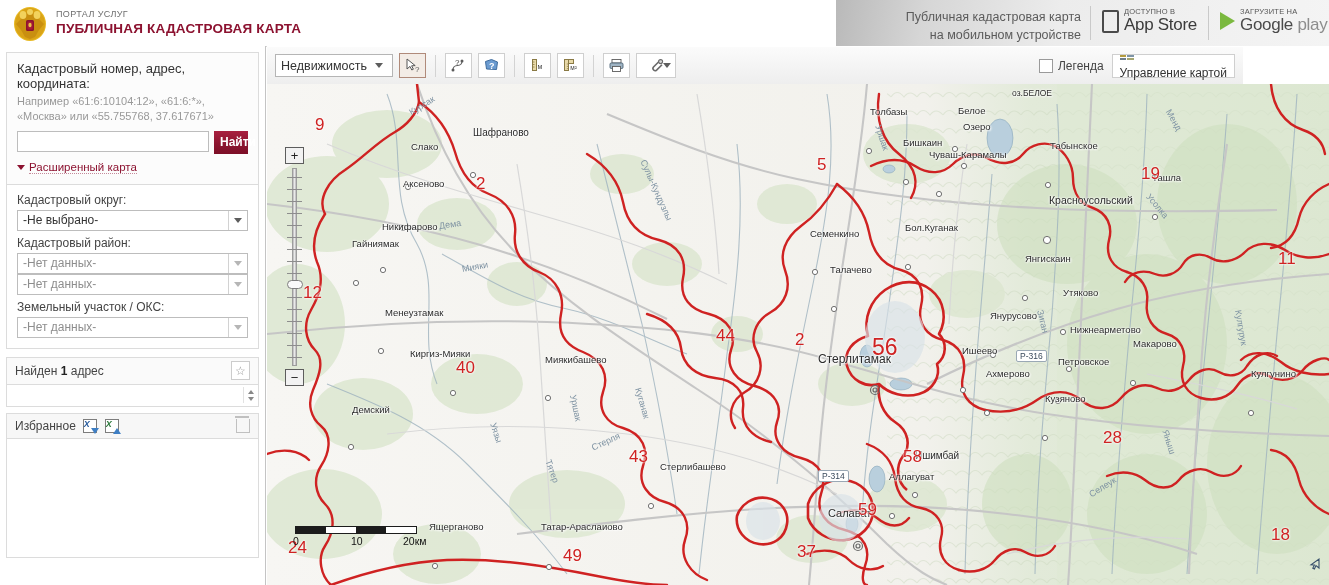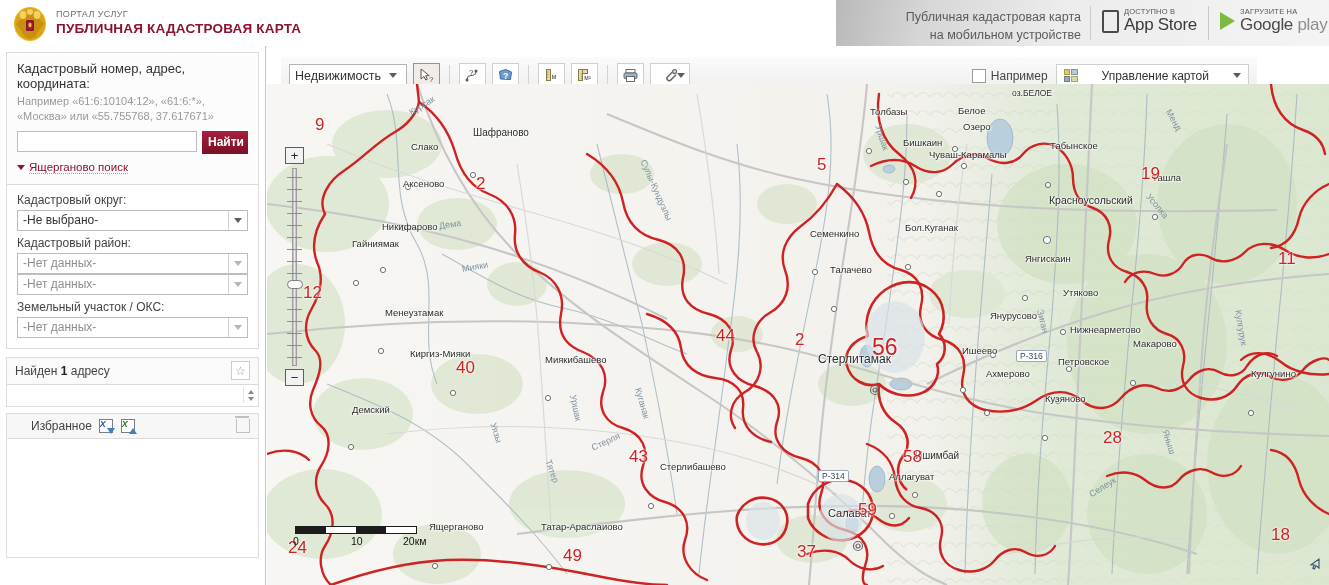--- a/index.html
+++ b/index.html
@@ -64,21 +64,21 @@
   }
   .sp-title{font-size:13px;color:#333;margin-bottom:3px;}
   .sp-hint{font-size:11px;color:#999;line-height:1.35;}
   .search-row{display:flex;margin-top:7px;gap:5px;}
   .search-input{
     flex:1;height:21px;border:1px solid #bdbdbd;background:#fff;
     font-family:"Liberation Sans",sans-serif;font-size:12px;padding:0 4px;
     box-sizing:border-box;
   }
   .find-btn{
-    width:46px;height:23px;border:0;cursor:pointer;
+    width:34px;height:23px;border:0;cursor:pointer;
     background:linear-gradient(180deg,#a82040 0%,#8d1530 55%,#7c0f27 100%);
     color:#fff;font-size:12px;font-weight:bold;
     font-family:"Liberation Sans",sans-serif;
   }
   .adv-search{
     margin-top:7px;font-size:11.5px;color:#8c1230;cursor:pointer;
     display:flex;align-items:center;gap:4px;
   }
   .adv-search .txt{border-bottom:1px dotted #c58a9b;}
   .caret-dn{
@@ -133,64 +133,64 @@
   .spinner{width:14px;height:16px;border-left:1px solid #e2e2e2;display:flex;
            flex-direction:column;align-items:center;justify-content:center;gap:3px;cursor:pointer;}
   .spin-up{width:0;height:0;border-left:3px solid transparent;border-right:3px solid transparent;
            border-bottom:4px solid #888;}
   .spin-dn{width:0;height:0;border-left:3px solid transparent;border-right:3px solid transparent;
            border-top:4px solid #888;}
   .fav-row{
     margin:6px 6px 0 6px;border:1px solid #dcdcdc;background:#f7f7f7;
     height:26px;display:flex;align-items:center;padding:0 8px;gap:7px;box-sizing:border-box;
   }
-  .fav-label{font-size:12px;color:#444;margin-left:16px;}
+  .fav-label{font-size:12px;color:#444;}
   .xls-ico{width:15px;height:14px;position:relative;cursor:pointer;}
   .xls-ico .sheet{position:absolute;left:0;top:0;width:12px;height:12px;
                   border:1px solid #7d7d7d;background:#fff;}
   .xls-ico .x{position:absolute;left:1px;top:0px;font-size:9px;font-weight:bold;color:#2f7a3e;}
   .xls-ico.blue .x{color:#2a5d9e;}
   .xls-ico .tri{position:absolute;right:-1px;bottom:-1px;width:0;height:0;}
   .tri-dn{border-left:4px solid transparent;border-right:4px solid transparent;border-top:6px solid #3f7fc4;}
   .tri-up{border-left:4px solid transparent;border-right:4px solid transparent;border-bottom:6px solid #3f7fc4;}
   .trash{margin-left:auto;width:12px;height:13px;border:1px solid #c0c0c0;border-top:0;
          position:relative;cursor:pointer;}
   .trash:before{content:"";position:absolute;left:-2px;top:-3px;width:14px;height:2px;
                 background:#c0c0c0;}
   .fav-body{margin:0 6px;height:118px;border:1px solid #dcdcdc;border-top:0;background:#fff;}
 
   
   .map-wrap{
     position:absolute;left:267px;top:46px;width:1062px;height:539px;
     background:#fff;overflow:hidden;
   }
   .map-toolbar{
-    position:absolute;left:0;top:11px;width:976px;height:38px;
+    position:absolute;left:0;top:1px;width:976px;height:38px;
     background:linear-gradient(180deg,#fbfbfb 0%,#eeeeee 100%);
     border-bottom:1px solid #cfcfcf;
-    display:flex;align-items:center;padding:0 8px;box-sizing:border-box;gap:6px;margin-left:14px;
+    display:flex;align-items:center;padding:0 8px;box-sizing:border-box;gap:6px;
   }
   .tb-select{
     height:23px;min-width:118px;border:1px solid #b5b5b5;background:#fff;
     display:flex;align-items:center;padding:0 5px;gap:8px;cursor:pointer;box-sizing:border-box;
   }
   .tb-select .lbl{font-size:12.5px;color:#333;}
   .tb-btn{
     width:27px;height:25px;border:1px solid #cfcfcf;background:#fff;
     display:flex;align-items:center;justify-content:center;cursor:pointer;
     box-sizing:border-box;position:relative;
   }
   .tb-btn.active{border:1px solid #b08a7a;background:#f3ece6;}
   .tb-sep{width:1px;height:22px;background:#d3d3d3;margin:0 3px;}
   .tb-right{margin-left:auto;display:flex;align-items:center;gap:8px;}
   .chk{width:12px;height:12px;border:1px solid #9a9a9a;background:#fff;display:inline-block;}
   .legend-lbl{font-size:12px;color:#444;}
   .mapctl-btn{
-    height:24px;border:1px solid #cfcfcf;background:#fff;display:flex;align-items:center;
-    gap:24px;padding:0 7px;cursor:pointer;box-sizing:border-box;
+    height:24px;border:1px solid #cfcfcf;background:#fff;display:flex;
+    gap:6px;padding:0 7px;cursor:pointer;box-sizing:border-box;flex-direction:column;
   }
   .mapctl-btn .lbl{font-size:12px;color:#333;}
   .grid-ico{width:14px;height:13px;display:grid;grid-template-columns:1fr 1fr;
             grid-template-rows:1fr 1fr;gap:1px;}
   .grid-ico i{display:block;}
 
   .map-canvas{
     position:absolute;left:0;top:38px;width:1062px;height:501px;
     overflow:hidden;background:#f4f3f0;
   }
@@ -284,21 +284,21 @@
     <div class="search-panel">
       <div class="sp-title">Кадастровый номер, адрес, координата:</div>
       <div class="sp-hint">Например «61:6:10104:12», «61:6:*»,</div>
       <div class="sp-hint">«Москва» или «55.755768, 37.617671»</div>
       <div class="search-row">
         <input class="search-input" type="text" placeholder="" style="">
         <button class="find-btn">Найти</button>
       </div>
       <div class="adv-search">
         <span class="caret-dn"></span>
-        <span class="txt">Ящерганово поиск</span>
+        <span class="txt">Расширенный карта</span>
       </div>
     </div>
 
 
     <div class="form-area">
       <div class="fld-label">Кадастровый округ:</div>
       <div class="select">
         <span class="val">-Не выбрано-</span>
         <span class="arrowbox">
             <i class="arw"></i>
@@ -323,21 +323,21 @@
       <div class="fld-label">Земельный участок / ОКС:</div>
       <div class="select disabled">
         <span class="val">-Нет данных-</span>
         <span class="arrowbox">
             <i class="arw"></i>
           </span>
       </div>
     </div>
 
     <div class="found-row">
-      <div class="found-txt"><span>Найден </span><b>1</b><span> адресу</span></div>
+      <div class="found-txt"><span>Найден </span><b>1</b><span> адрес</span></div>
       <div class="star">☆</div>
     </div>
     <div class="result-strip">
       <div class="spinner">
         <i class="spin-up"></i>
         <i class="spin-dn"></i>
       </div>
     </div>
 
     <div class="fav-row">
@@ -420,21 +420,21 @@
         <svg width="17" height="17" viewBox="0 0 17 17">
           <path d="M11.5 4 L5.5 10 a2.2 2.2 0 0 0 3.1 3.1 L14 7.7" fill="none" stroke="#6a6a6a" stroke-width="1.6"></path>
           <circle cx="12.6" cy="4.6" r="2" fill="#d8d8d8" stroke="#6a6a6a" stroke-width="1.1"></circle>
         </svg>
         <i class="arw" style="position:absolute;right:4px;"></i>
       </div>
 
       <div class="tb-right">
         <label style="display:flex;align-items:center;gap:5px;cursor:pointer;">
           <span class="chk"></span>
-          <span class="legend-lbl">Например</span>
+          <span class="legend-lbl">Легенда</span>
         </label>
         <div class="mapctl-btn">
           <span class="grid-ico">
             <i style="background:#e2c86a;border:1px solid #b39b3f;"></i>
             <i style="background:#b9c9d8;border:1px solid #7e94a6;"></i>
             <i style="background:#9aa9b6;border:1px solid #6d7d8a;"></i>
             <i style="background:#d8d9a6;border:1px solid #a5a671;"></i>
           </span>
           <span class="lbl">Управление картой</span>
           <i class="arw"></i>

